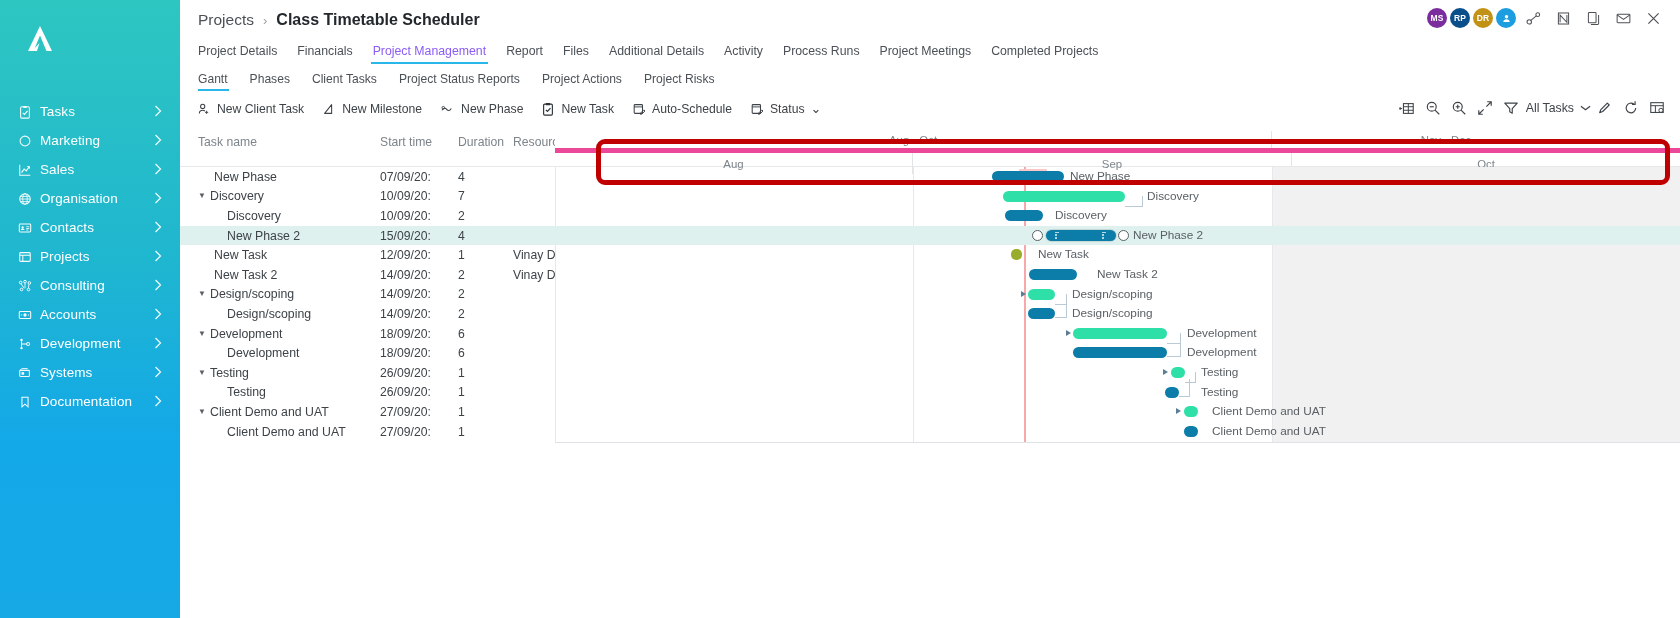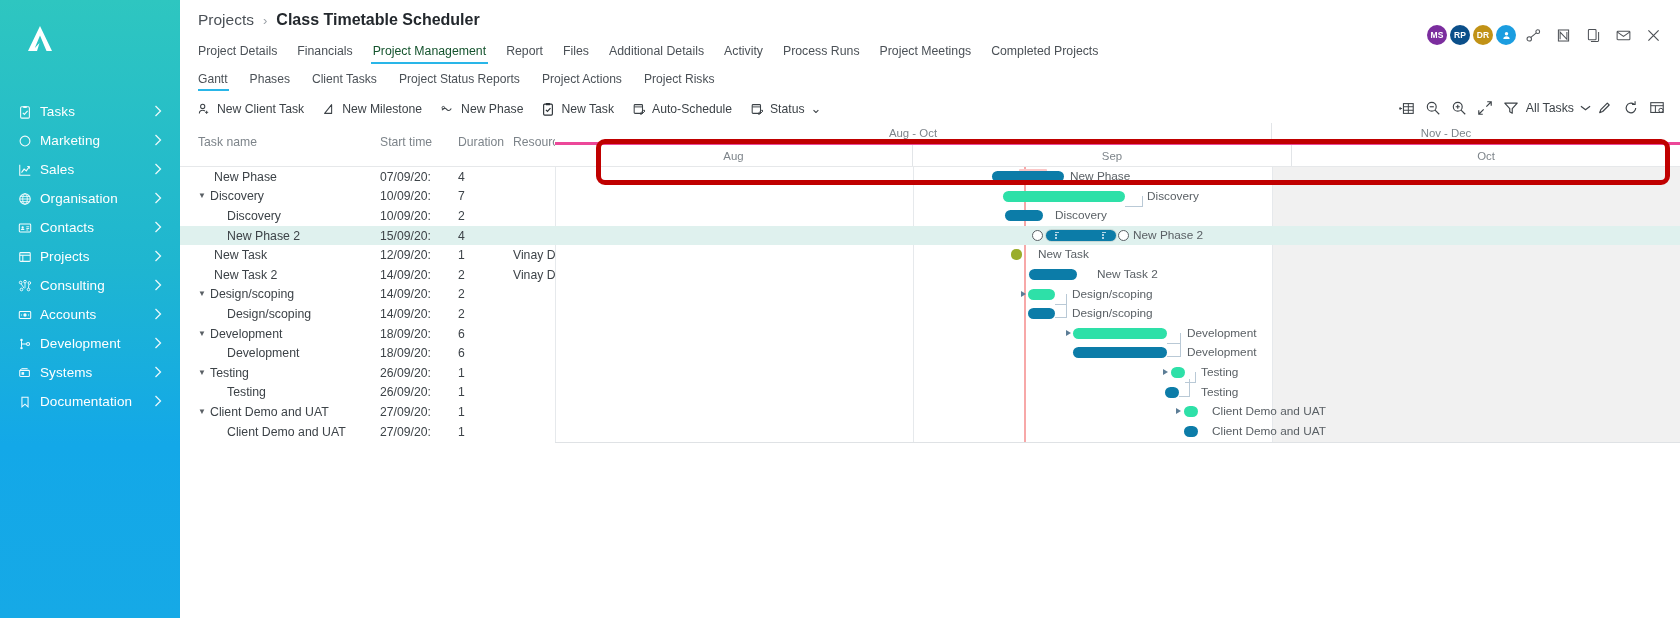--- a/index.html
+++ b/index.html
@@ -32,37 +32,37 @@
   .nav-chev { width: 12px; flex: 0 0 12px; opacity: .9; }
 
   
   .main { flex: 1; position: relative; background: #fff; overflow: hidden; }
 
   .topbar { height: 40px; display: flex; align-items: center; padding: 0 0 0 18px; position: relative; }
   .crumbs { display: flex; align-items: baseline; gap: 9px; }
   .crumb-root { font-size: 15.5px; color: #4b5157; }
   .crumb-sep { font-size: 13px; color: #9aa0a6; }
   .crumb-cur { font-size: 16px; color: #23282d; font-weight: 700; }
-  .topright { position: absolute; right: 14px; top: 24px; display: flex; align-items: center; gap: 0; }
+  .topright { position: absolute; right: 14px; top: 7px; display: flex; align-items: center; gap: 0; }
   .avatar {
     width: 20px; height: 20px; border-radius: 50%; color: #fff;
     font-size: 8.5px; font-weight: 700; display: flex; align-items: center;
     justify-content: center; margin-left: 3px; cursor: pointer; letter-spacing: .2px;
   }
   .hicon { width: 25px; height: 22px; display: flex; align-items: center; justify-content: center;
            color: #4d5156; margin-left: 5px; cursor: pointer; }
 
   
   .tabs-row1 { height: 28px; display: flex; align-items: center; padding-left: 18px; gap: 0; }
   .tab1 {
     font-size: 12.3px; color: #4b5157; padding: 0 10px 6px 10px;
     cursor: pointer; position: relative; white-space: nowrap;
   }
   .tab1:first-child { padding-left: 0; }
-  .tab1.active { color: #14532d; }
+  .tab1.active { color: #8b5cf6; }
   .tab1.active::after {
     content: ""; position: absolute; left: 8px; right: 8px; bottom: 0;
     height: 2px; background: #29b6e8;
   }
   .tabs-row2 { height: 27px; display: flex; align-items: center; padding-left: 18px; }
   .tab2 {
     font-size: 12.1px; color: #4b5157; padding: 0 11px 5px 11px;
     cursor: pointer; position: relative; white-space: nowrap;
   }
   .tab2:first-child { padding-left: 0; }
@@ -84,21 +84,21 @@
   .tb-alltasks { font-size: 12.3px; color: #3d4348; cursor: pointer; padding: 0 4px 0 2px; }
 
   
   .gantt { position: relative; height: 330px; }
   .grid-head { display: flex; height: 44px; border-bottom: 1px solid #e6e8ea; }
   .col-head {
     font-size: 12.2px; color: #7d848a; display: flex; align-items: flex-start;
     padding-top: 12px; user-select: none;
   }
   .tl-wrap { flex: 1; position: relative; }
-  .tl-top { display: flex; height: 22px; border-bottom: 3px solid #ec4899; }
+  .tl-top { display: flex; height: 22px; border-bottom: 5px solid #ec4899; margin-top: 8px; }
   .tl-top > div {
     display: flex; align-items: center; justify-content: center;
     font-size: 11.4px; color: #7d848a; border-right: 1px solid #e2e5e8;
   }
   .tl-bot { display: flex; height: 21px; gap: 20px; }
   .tl-bot > div {
     display: flex; align-items: center; justify-content: center;
     font-size: 11.4px; color: #7d848a; border-right: 1px solid #e2e5e8;
   }
 

